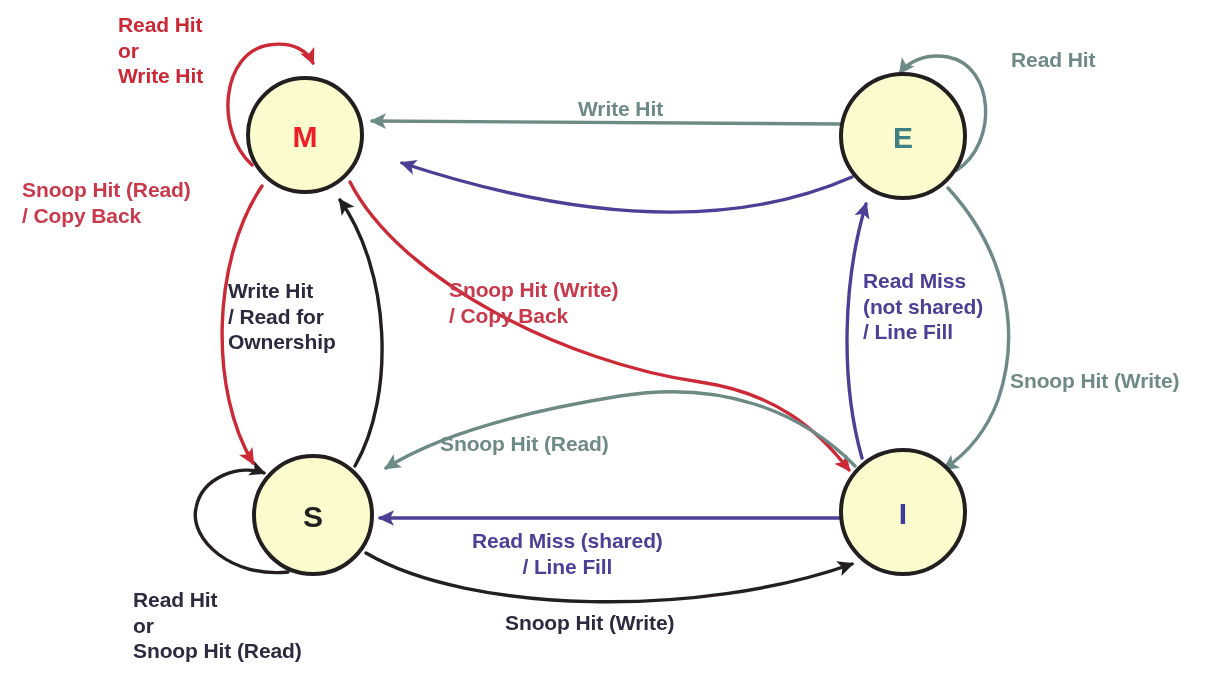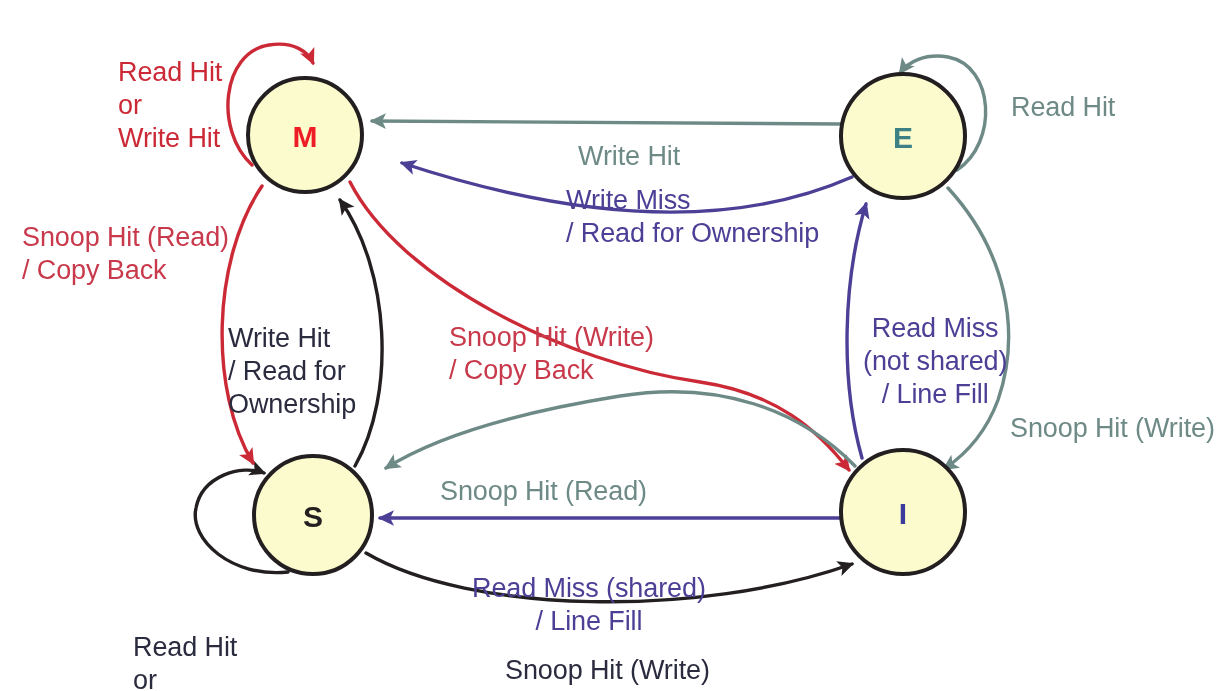--- a/index.html
+++ b/index.html
@@ -38,26 +38,25 @@
     dominant-baseline: central;
   }
   .edge {
     fill: none;
     stroke-width: 3.4;
     stroke-linecap: round;
   }
   .lbl {
     position: absolute;
     font-family: "Liberation Sans", sans-serif;
-    font-size: 27px;
-    font-weight: normal;
+    font-size: 21px;
+    font-weight: bold;
     line-height: 1.22;
     white-space: pre;
     letter-spacing: -0.1px;
-    margin-top: 44px;
   }
 </style>
 </head>
 <body>
 
 <div id="canvas">
 
   <svg id="diagram-svg" viewBox="0 0 1223 691">
     <defs>
       <marker id="ah-red" viewBox="0 0 12 12" refX="9.5" refY="6" markerWidth="5.2" markerHeight="5.2" orient="auto-start-reverse">
@@ -126,34 +125,32 @@
 Write Hit</div>
 
   <div class="lbl" style="left:1011px; top:47px; color:#6e8a86;">Read Hit</div>
 
   <div class="lbl" style="left:133px; top:587px; color:#2b2b3f;">Read Hit
 or
 Snoop Hit (Read)</div>
 
   <div class="lbl" style="left:578px; top:96px; color:#6e8a86;">Write Hit</div>
 
-  <div class="lbl" style="left:566px; top:140px; color:#4b3f96;">Write Miss
-/ Read for Ownership</div>
 
   <div class="lbl" style="left:22px; top:177px; color:#c8394b;">Snoop Hit (Read)
 / Copy Back</div>
 
   <div class="lbl" style="left:228px; top:278px; color:#2b2b3f;">Write Hit
 / Read for
 Ownership</div>
 
   <div class="lbl" style="left:449px; top:277px; color:#c8394b;">Snoop Hit (Write)
 / Copy Back</div>
 
-  <div class="lbl" style="left:863px; top:268px; color:#4b3f96;text-align:center;">Read Miss
+  <div class="lbl" style="left:863px; top:268px; color:#4b3f96;">Read Miss
 (not shared)
 / Line Fill</div>
 
   <div class="lbl" style="left:1010px; top:368px; color:#6e8a86;">Snoop Hit (Write)</div>
 
   <div class="lbl" style="left:472px; top:528px; color:#4b3f96;text-align:center;">Read Miss (shared)
 / Line Fill</div>
 
   <div class="lbl" style="left:505px; top:610px; color:#2b2b3f;">Snoop Hit (Write)</div>
 

